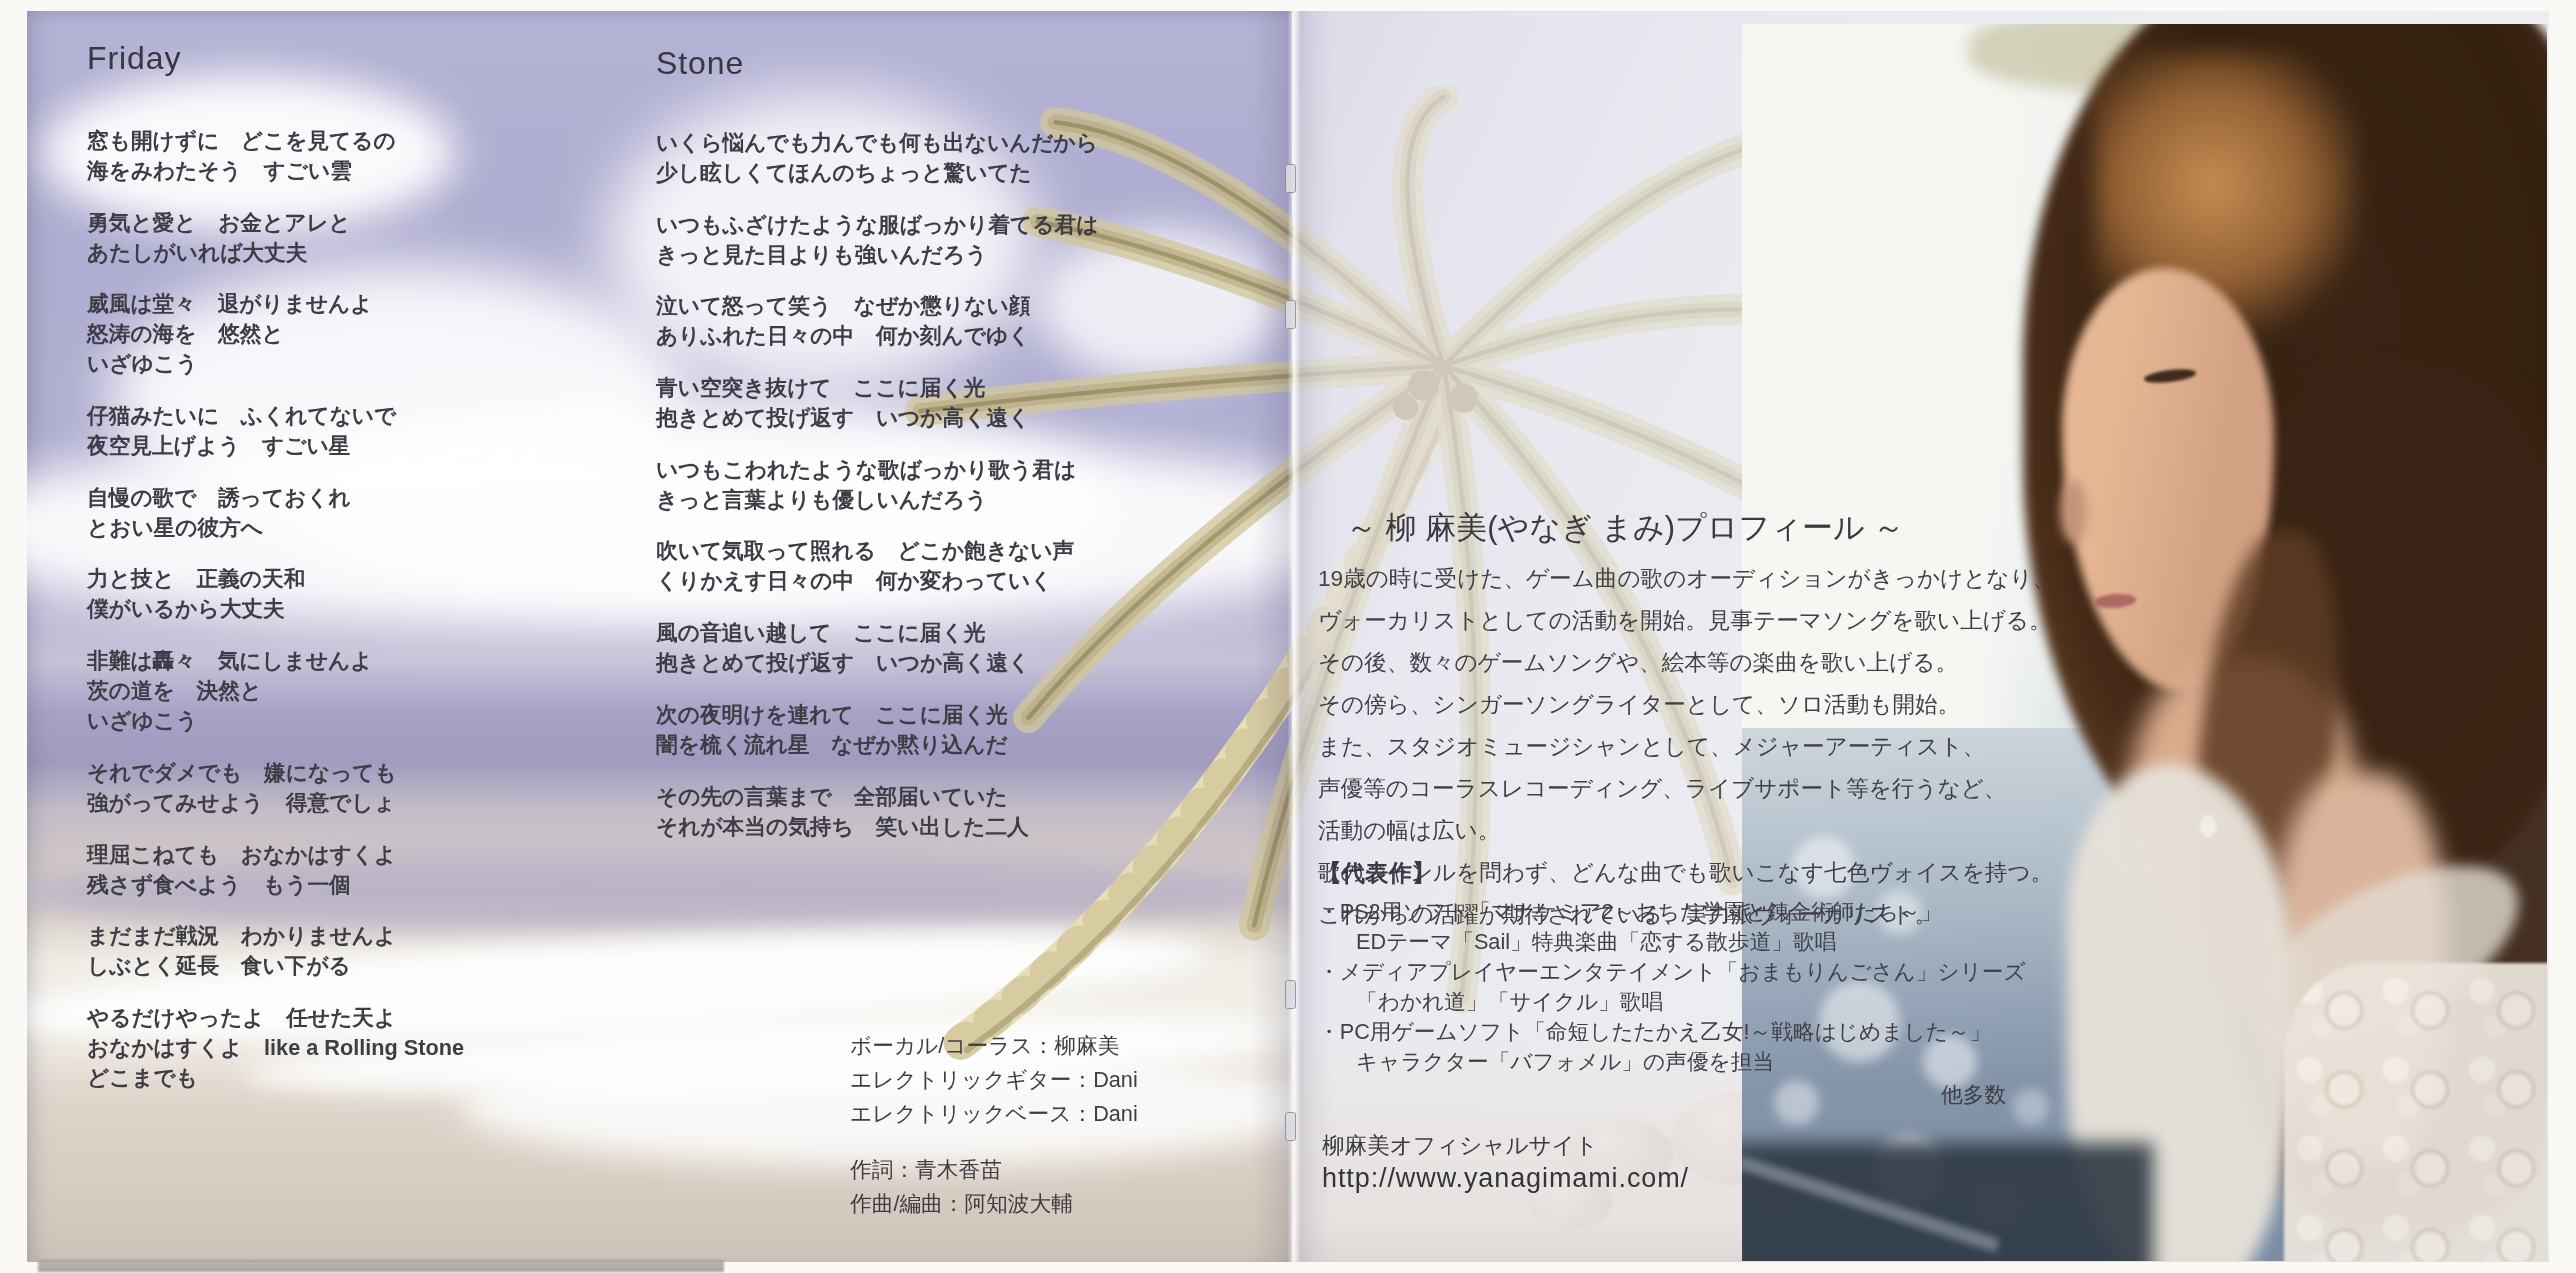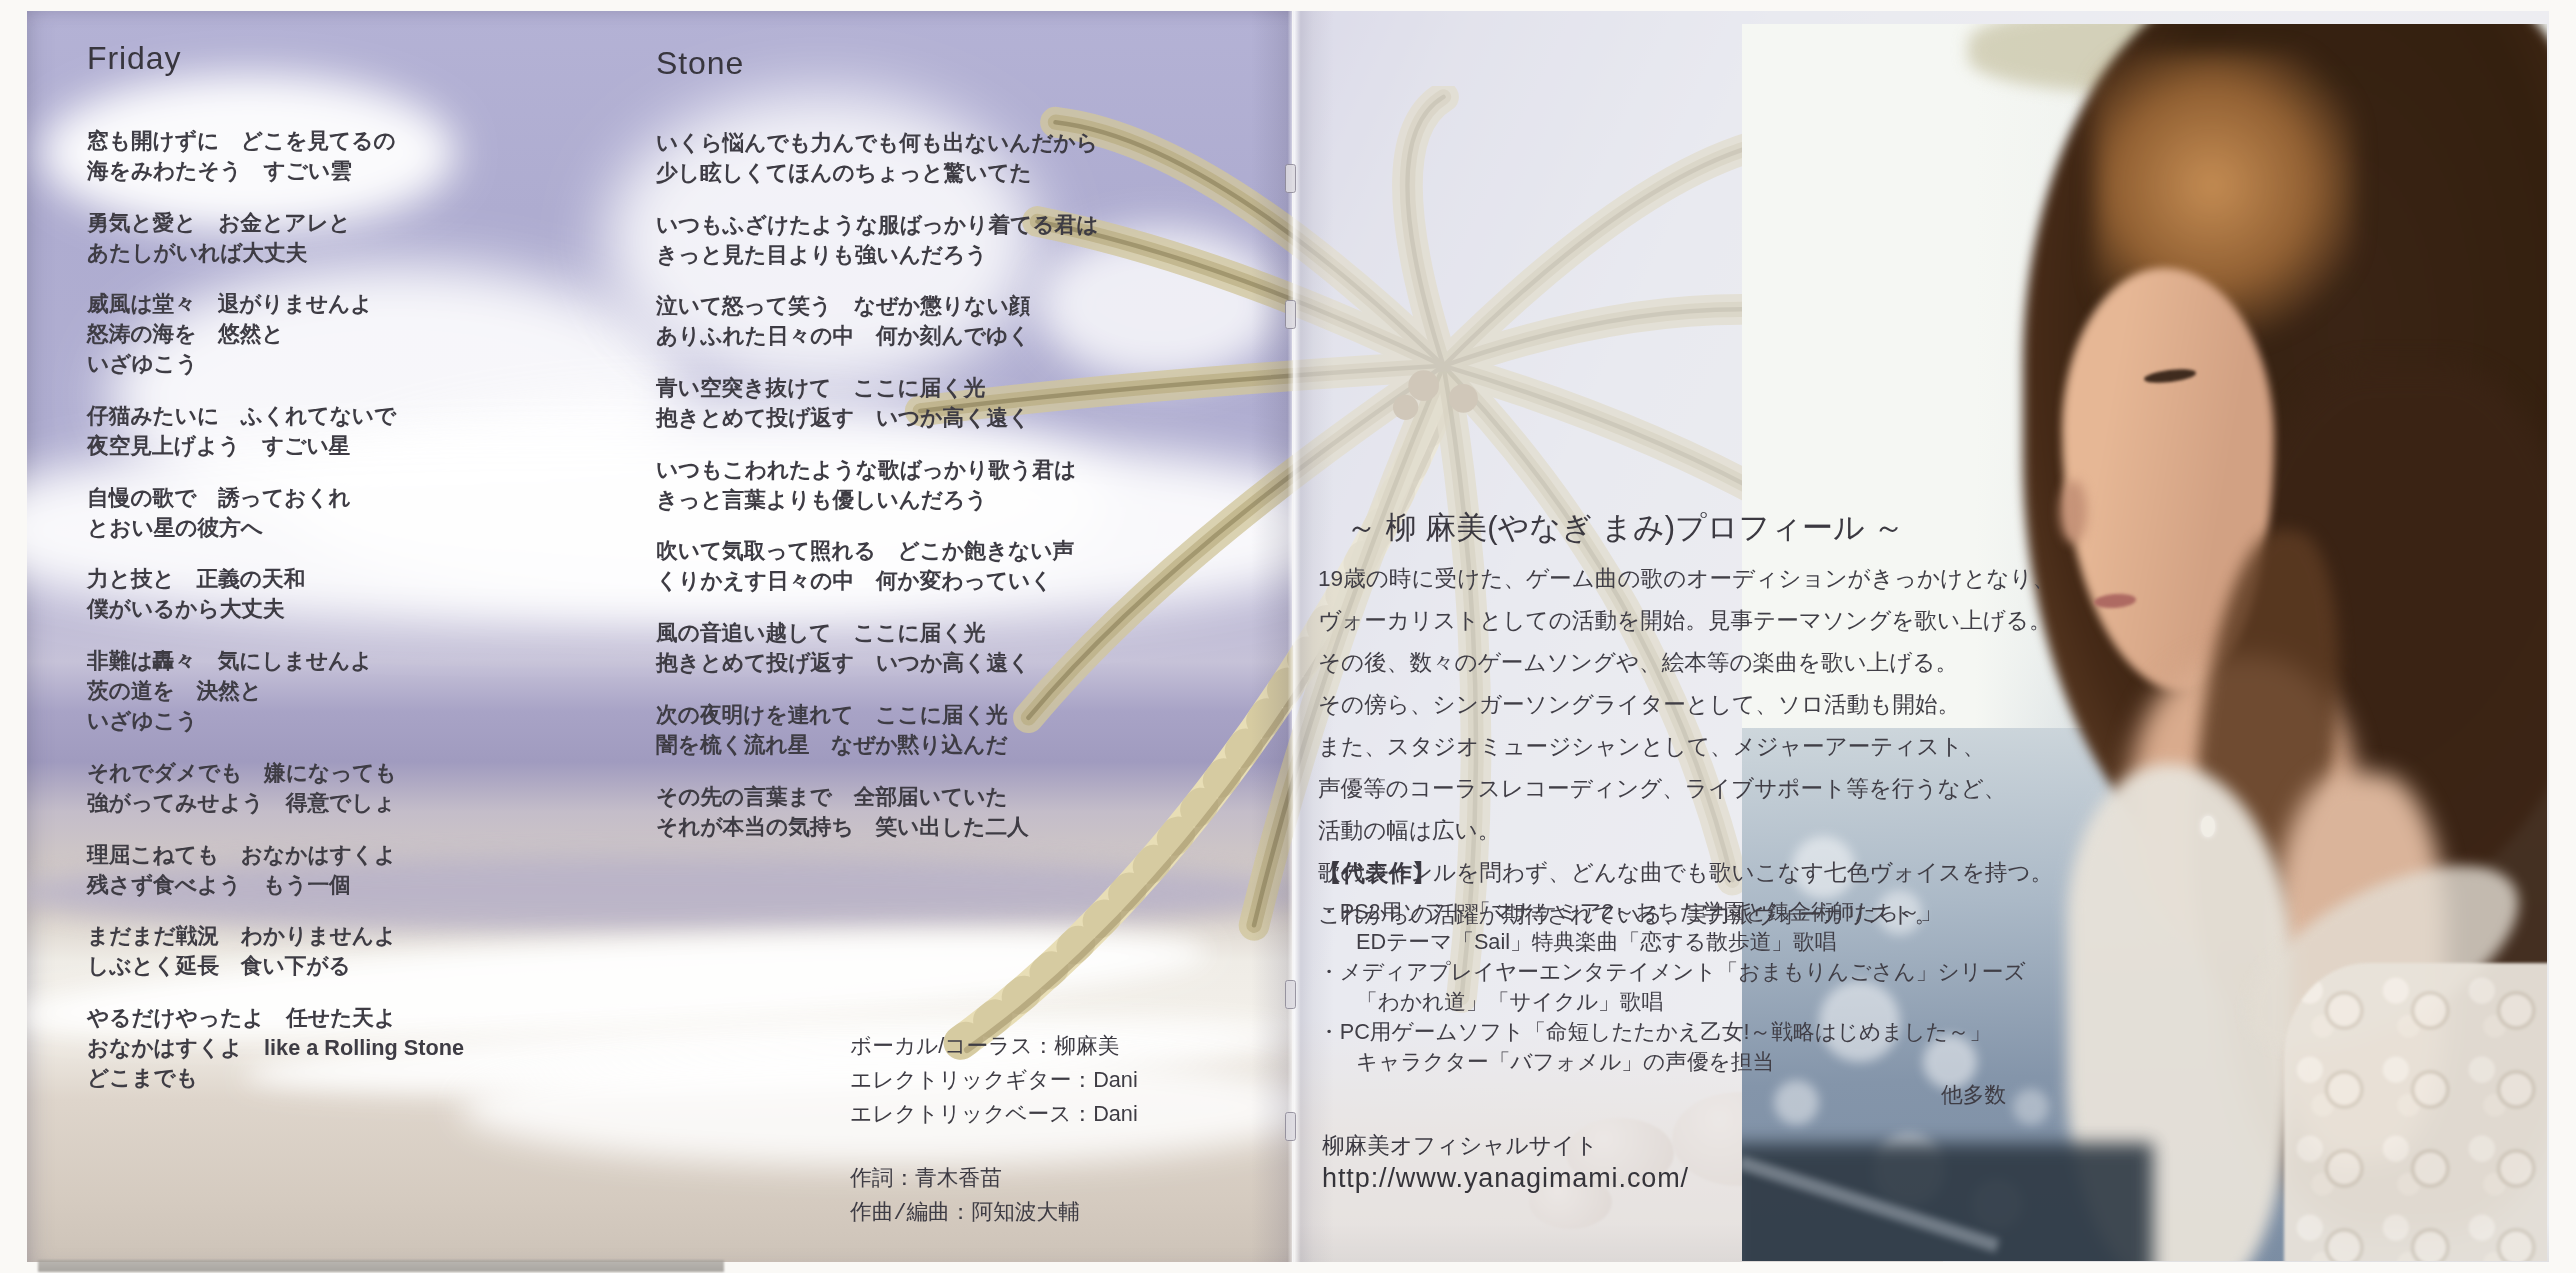--- a/index.html
+++ b/index.html
@@ -64,21 +64,21 @@
   .ph-laceedge{left:492px;top:866px;width:298px;height:135px;background:#e3ddd3;opacity:.8;filter:blur(6.3px);transform:rotate(-28deg);border-radius:50%;}
   .ph-seat{left:-13.5px;top:1119px;width:424px;height:144px;background:#2d3843;opacity:.9;filter:blur(9px);}
   .ph-seatline{left:-9px;top:1173px;width:271px;height:14.4px;background:#9aa4ae;opacity:.6;filter:blur(3.6px);transform:rotate(18deg);}
   .ph-necklace{left:459px;top:792px;width:13.5px;height:21.7px;background:#f3f0e9;border-radius:50%;opacity:.9;box-shadow:0 0 5.4px rgba(255,255,255,.8);}
   .bokeh{background:#fff;border-radius:50%;filter:blur(5.4px);}
   .song-title{position:absolute;font-size:32px;font-weight:500;letter-spacing:0.9px;color:#38363e;margin:0;}
   .lyrics{position:absolute;font-size:21.7px;font-weight:500;line-height:30px;white-space:nowrap;color:#3e3c44;}
   .stanza{margin:0 0 21.7px 0;font-weight:bold;}
   .verse-group{margin:0 0 20px 0;}
   .credits{position:absolute;left:850px;top:1029px;font-size:21.7px;font-weight:500;line-height:34px;color:#3e3c44;white-space:nowrap;}
-  .credits .writers{margin-top:32px;font-family:Liberation Mono, monospace;}
+  .credits .writers{margin-top:22px;}
 
   .profile-title{position:absolute;left:1334px;top:495px;font-size:31px;font-weight:500;color:#3b3941;margin:12px;white-space:nowrap;}
   .profile-para{position:absolute;left:1318px;top:558px;font-size:22.6px;font-weight:500;line-height:42px;color:#403e46;white-space:nowrap;}
   .works-heading{position:absolute;left:1318px;top:857px;font-size:23.5px;font-weight:600;color:#3b3941;}
   .works-list{position:absolute;left:1318px;top:897px;font-size:21.7px;font-weight:500;line-height:30px;color:#403e46;white-space:nowrap;}
   .work-line.indent{padding-left:38px;}
   .works-more{position:absolute;left:1941px;top:1080px;font-size:21.7px;font-weight:500;color:#3e3c44;}
   .site-label{position:absolute;left:1322px;top:1130px;font-size:22.6px;font-weight:500;color:#3b3941;}
   .site-url{position:absolute;left:1322px;top:1163px;font-size:27px;font-weight:500;letter-spacing:0.9px;color:#35343a;}
 

